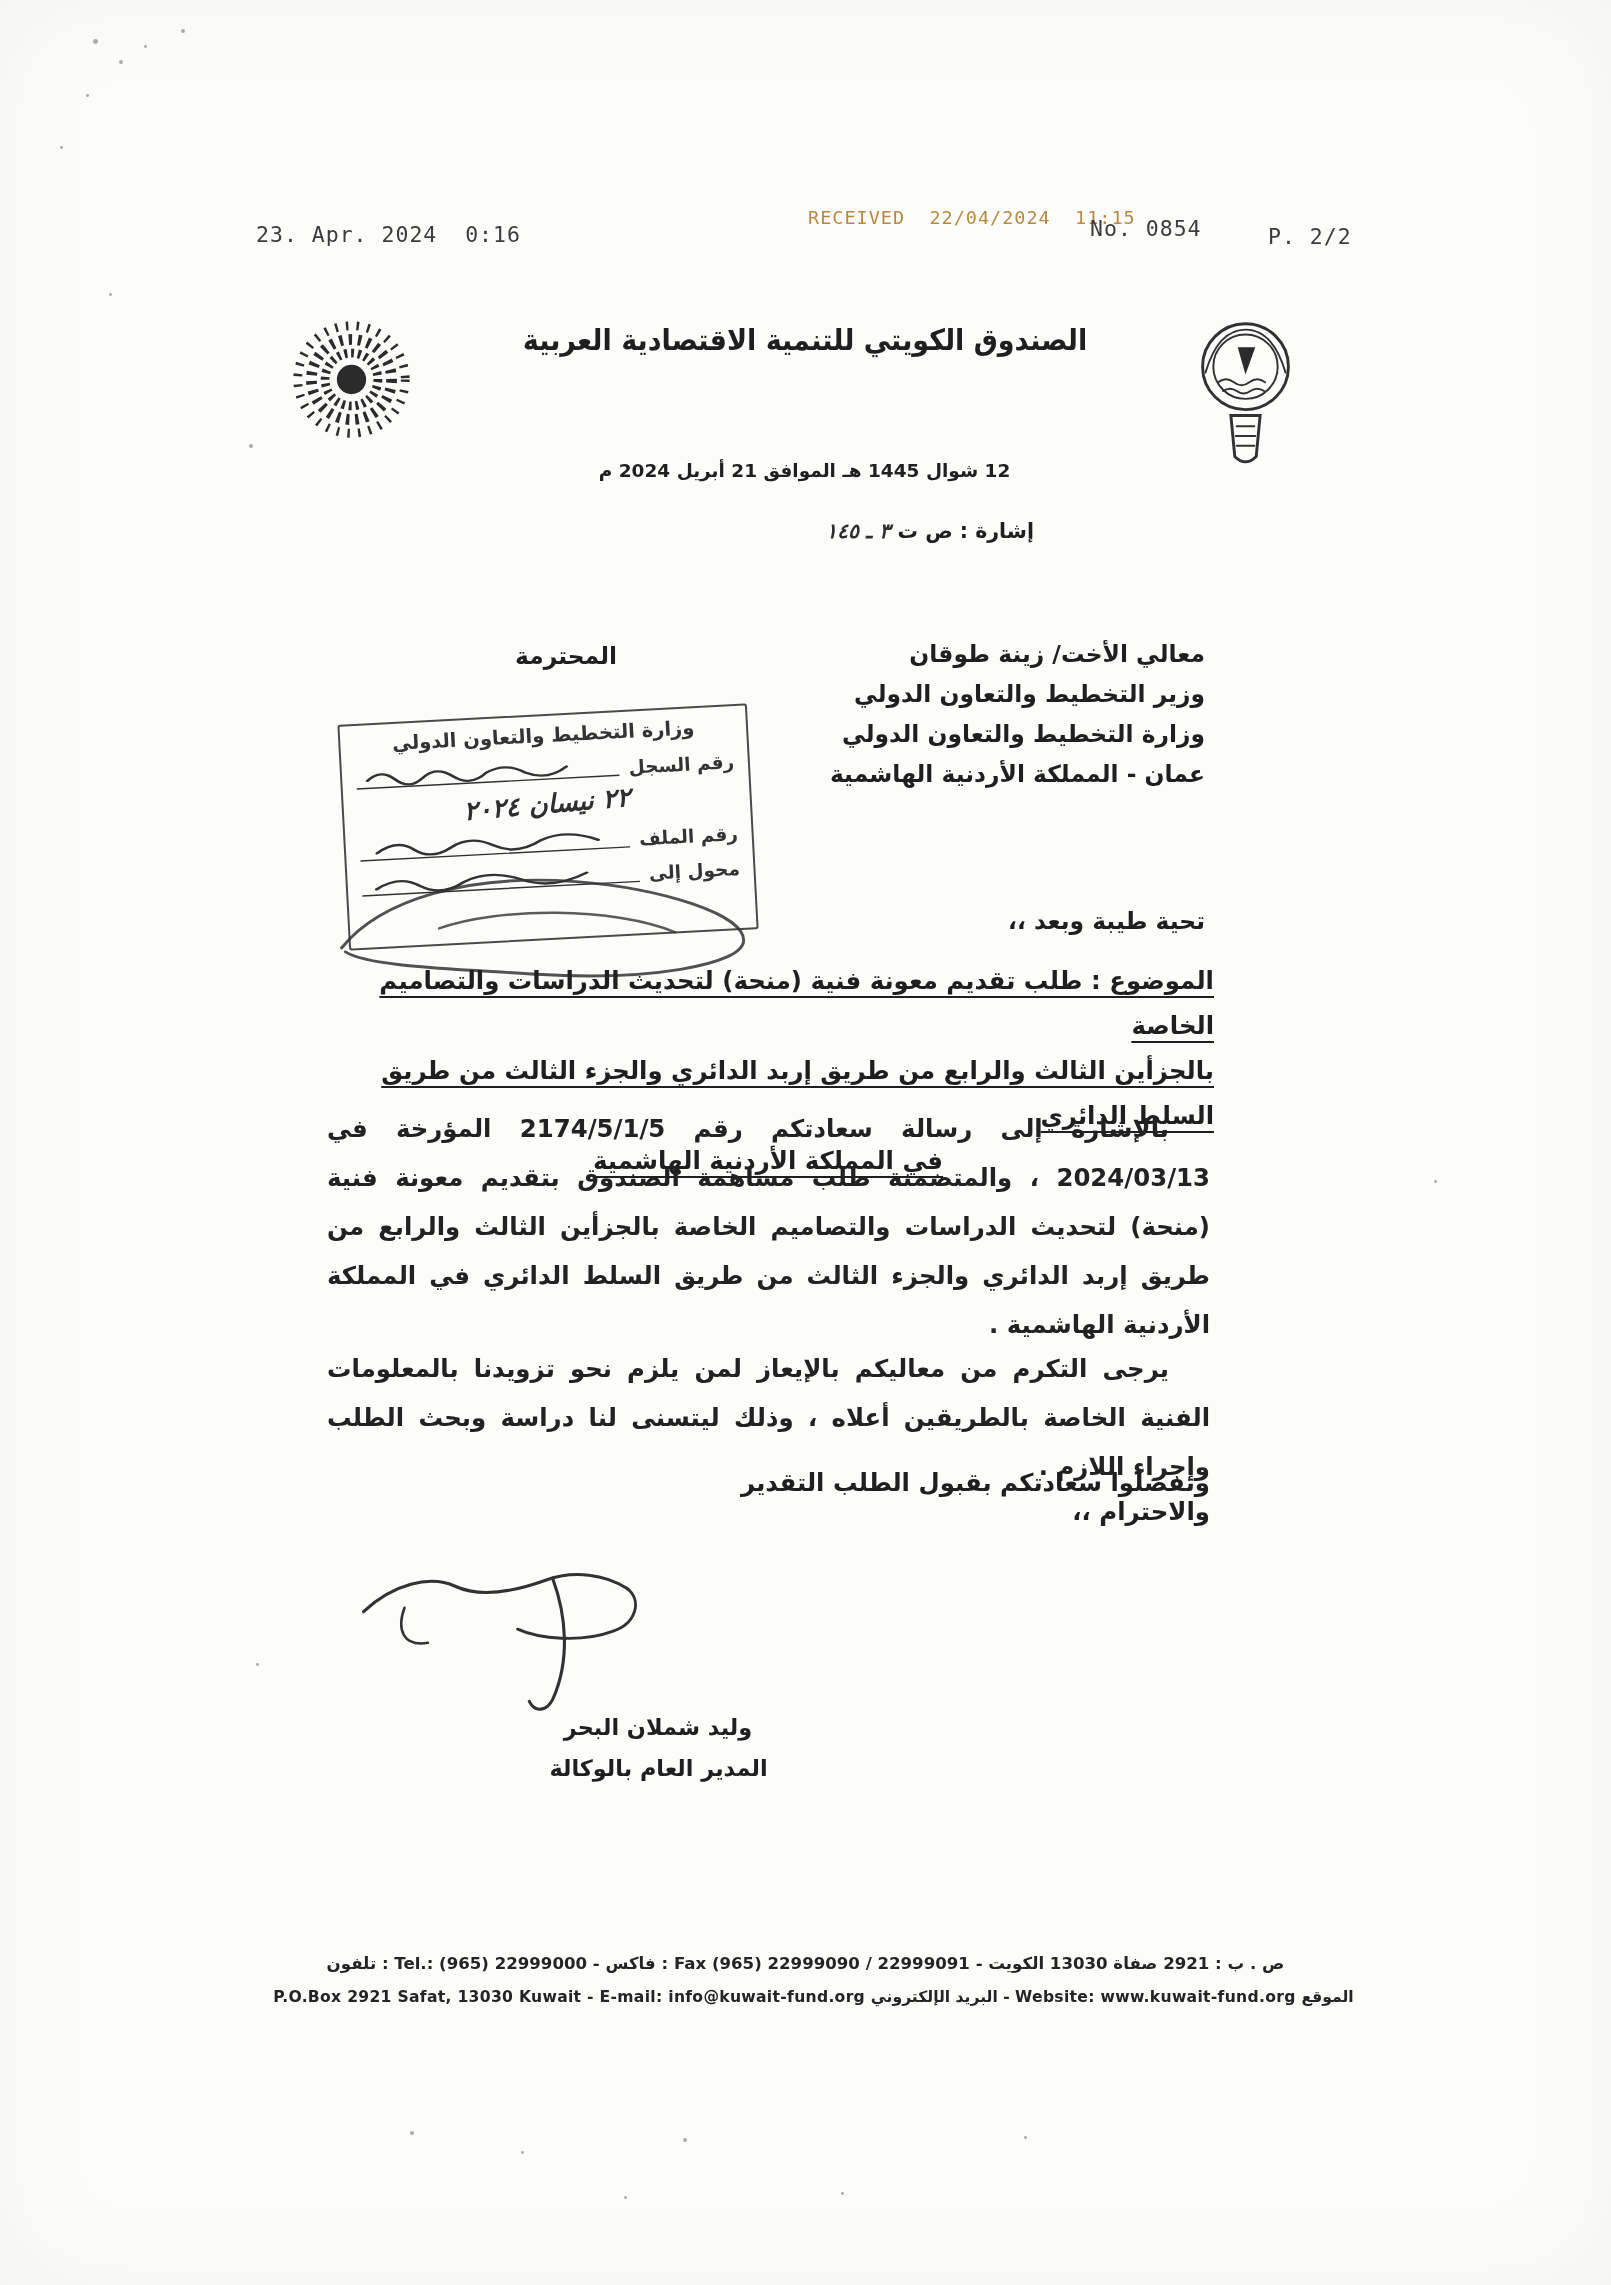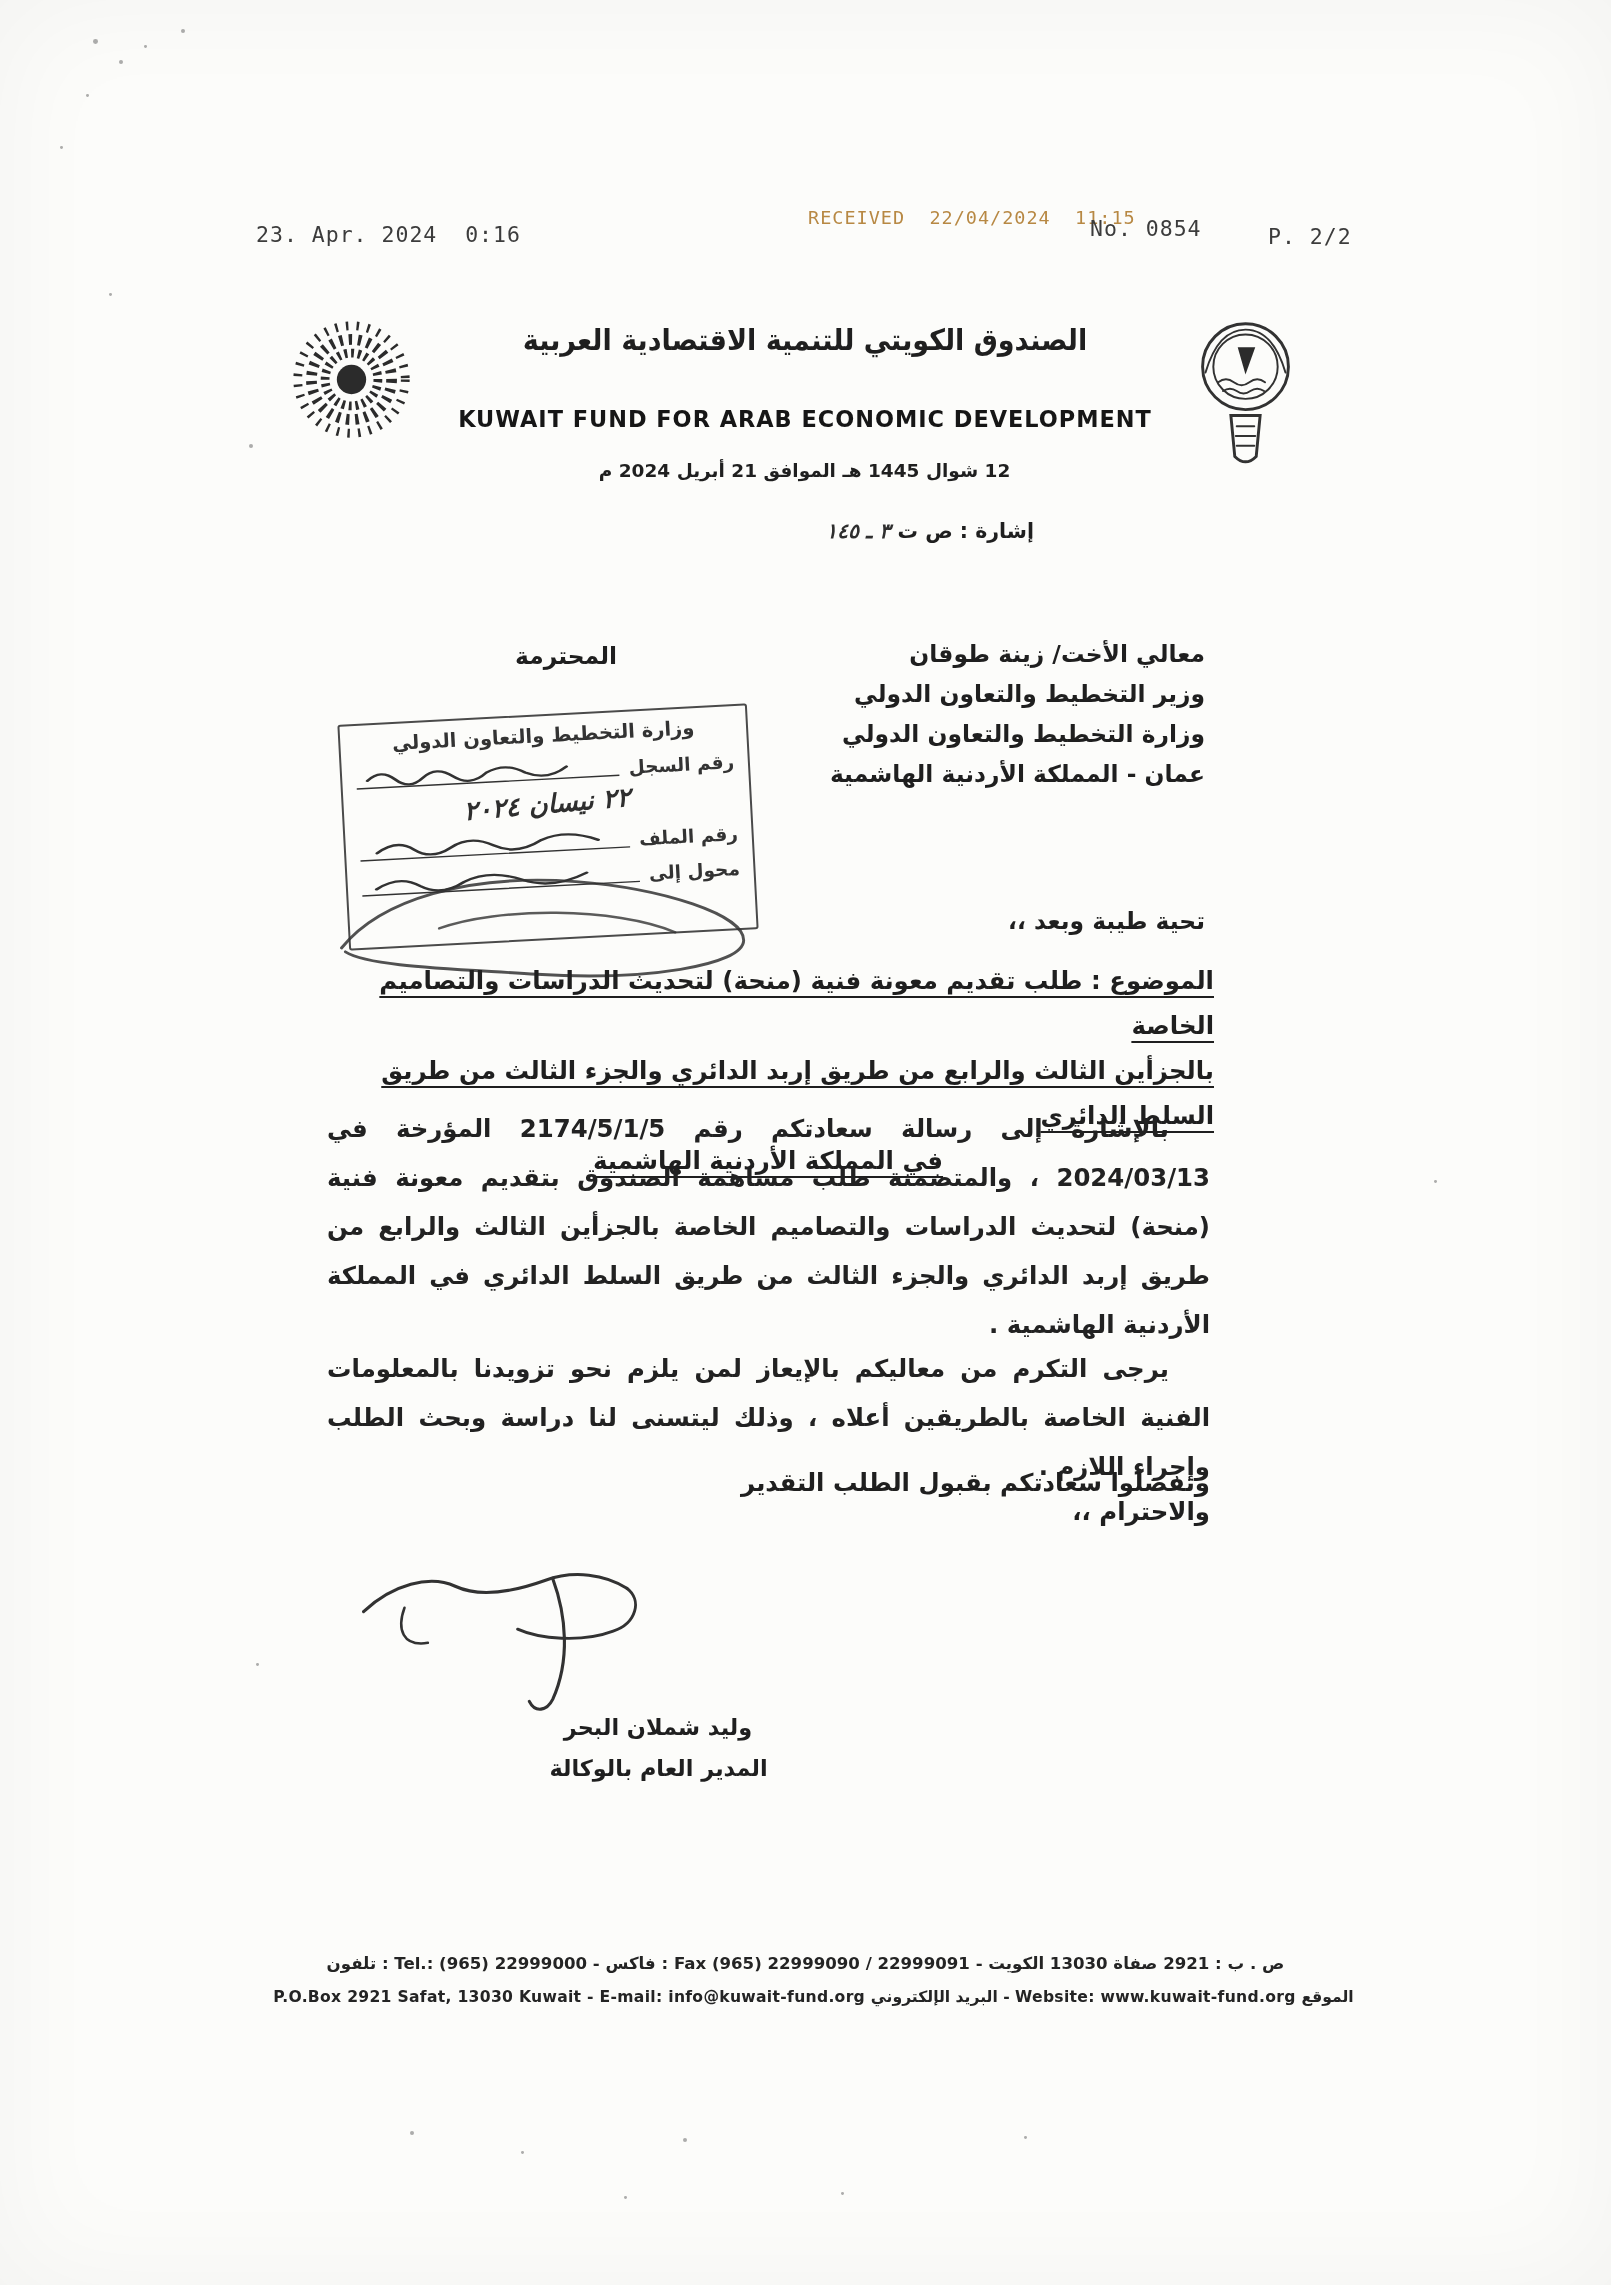--- a/index.html
+++ b/index.html
@@ -56,21 +56,20 @@
   <div class="abs" style="left:286px; top:314px;">
     <svg width="131" height="131" viewBox="0 0 134 134">
       <circle cx="67" cy="67" r="15" fill="#2b2b2b"></circle>
       <circle cx="67" cy="67" r="27" fill="none" stroke="#2b2b2b" stroke-width="9" stroke-dasharray="3 4"></circle>
       <circle cx="67" cy="67" r="41" fill="none" stroke="#2b2b2b" stroke-width="11" stroke-dasharray="3.5 6"></circle>
       <circle cx="67" cy="67" r="55" fill="none" stroke="#2b2b2b" stroke-width="9" stroke-dasharray="2.5 8.5"></circle>
     </svg>
   </div>
 
   <div class="abs callig rtl" style="left:449px; top:324px; width:712px;">الصندوق الكويتي للتنمية الاقتصادية العربية</div>
-  <div class="abs entitle" style="left:449px; top:406px; width:712px;">KUWAIT FUND FOR ARAB ECONOMIC DEVELOPMENT</div>
   <div class="abs dateline" style="left:546px; top:460px; width:517px;">12 شوال 1445 هـ الموافق 21 أبريل 2024 م</div>
 
   <div class="abs refline" style="left:673px; top:519px; width:361px;">
     <span>إشارة : ص ت</span>
     <span class="hand">٣ ـ ١٤٥</span>
   </div>
 
   <div class="abs" style="left:1186px; top:310px;">
     <svg width="119" height="168" viewBox="0 0 122 172">
       <circle class="ink" cx="61" cy="58" r="44" stroke-width="3"></circle>

